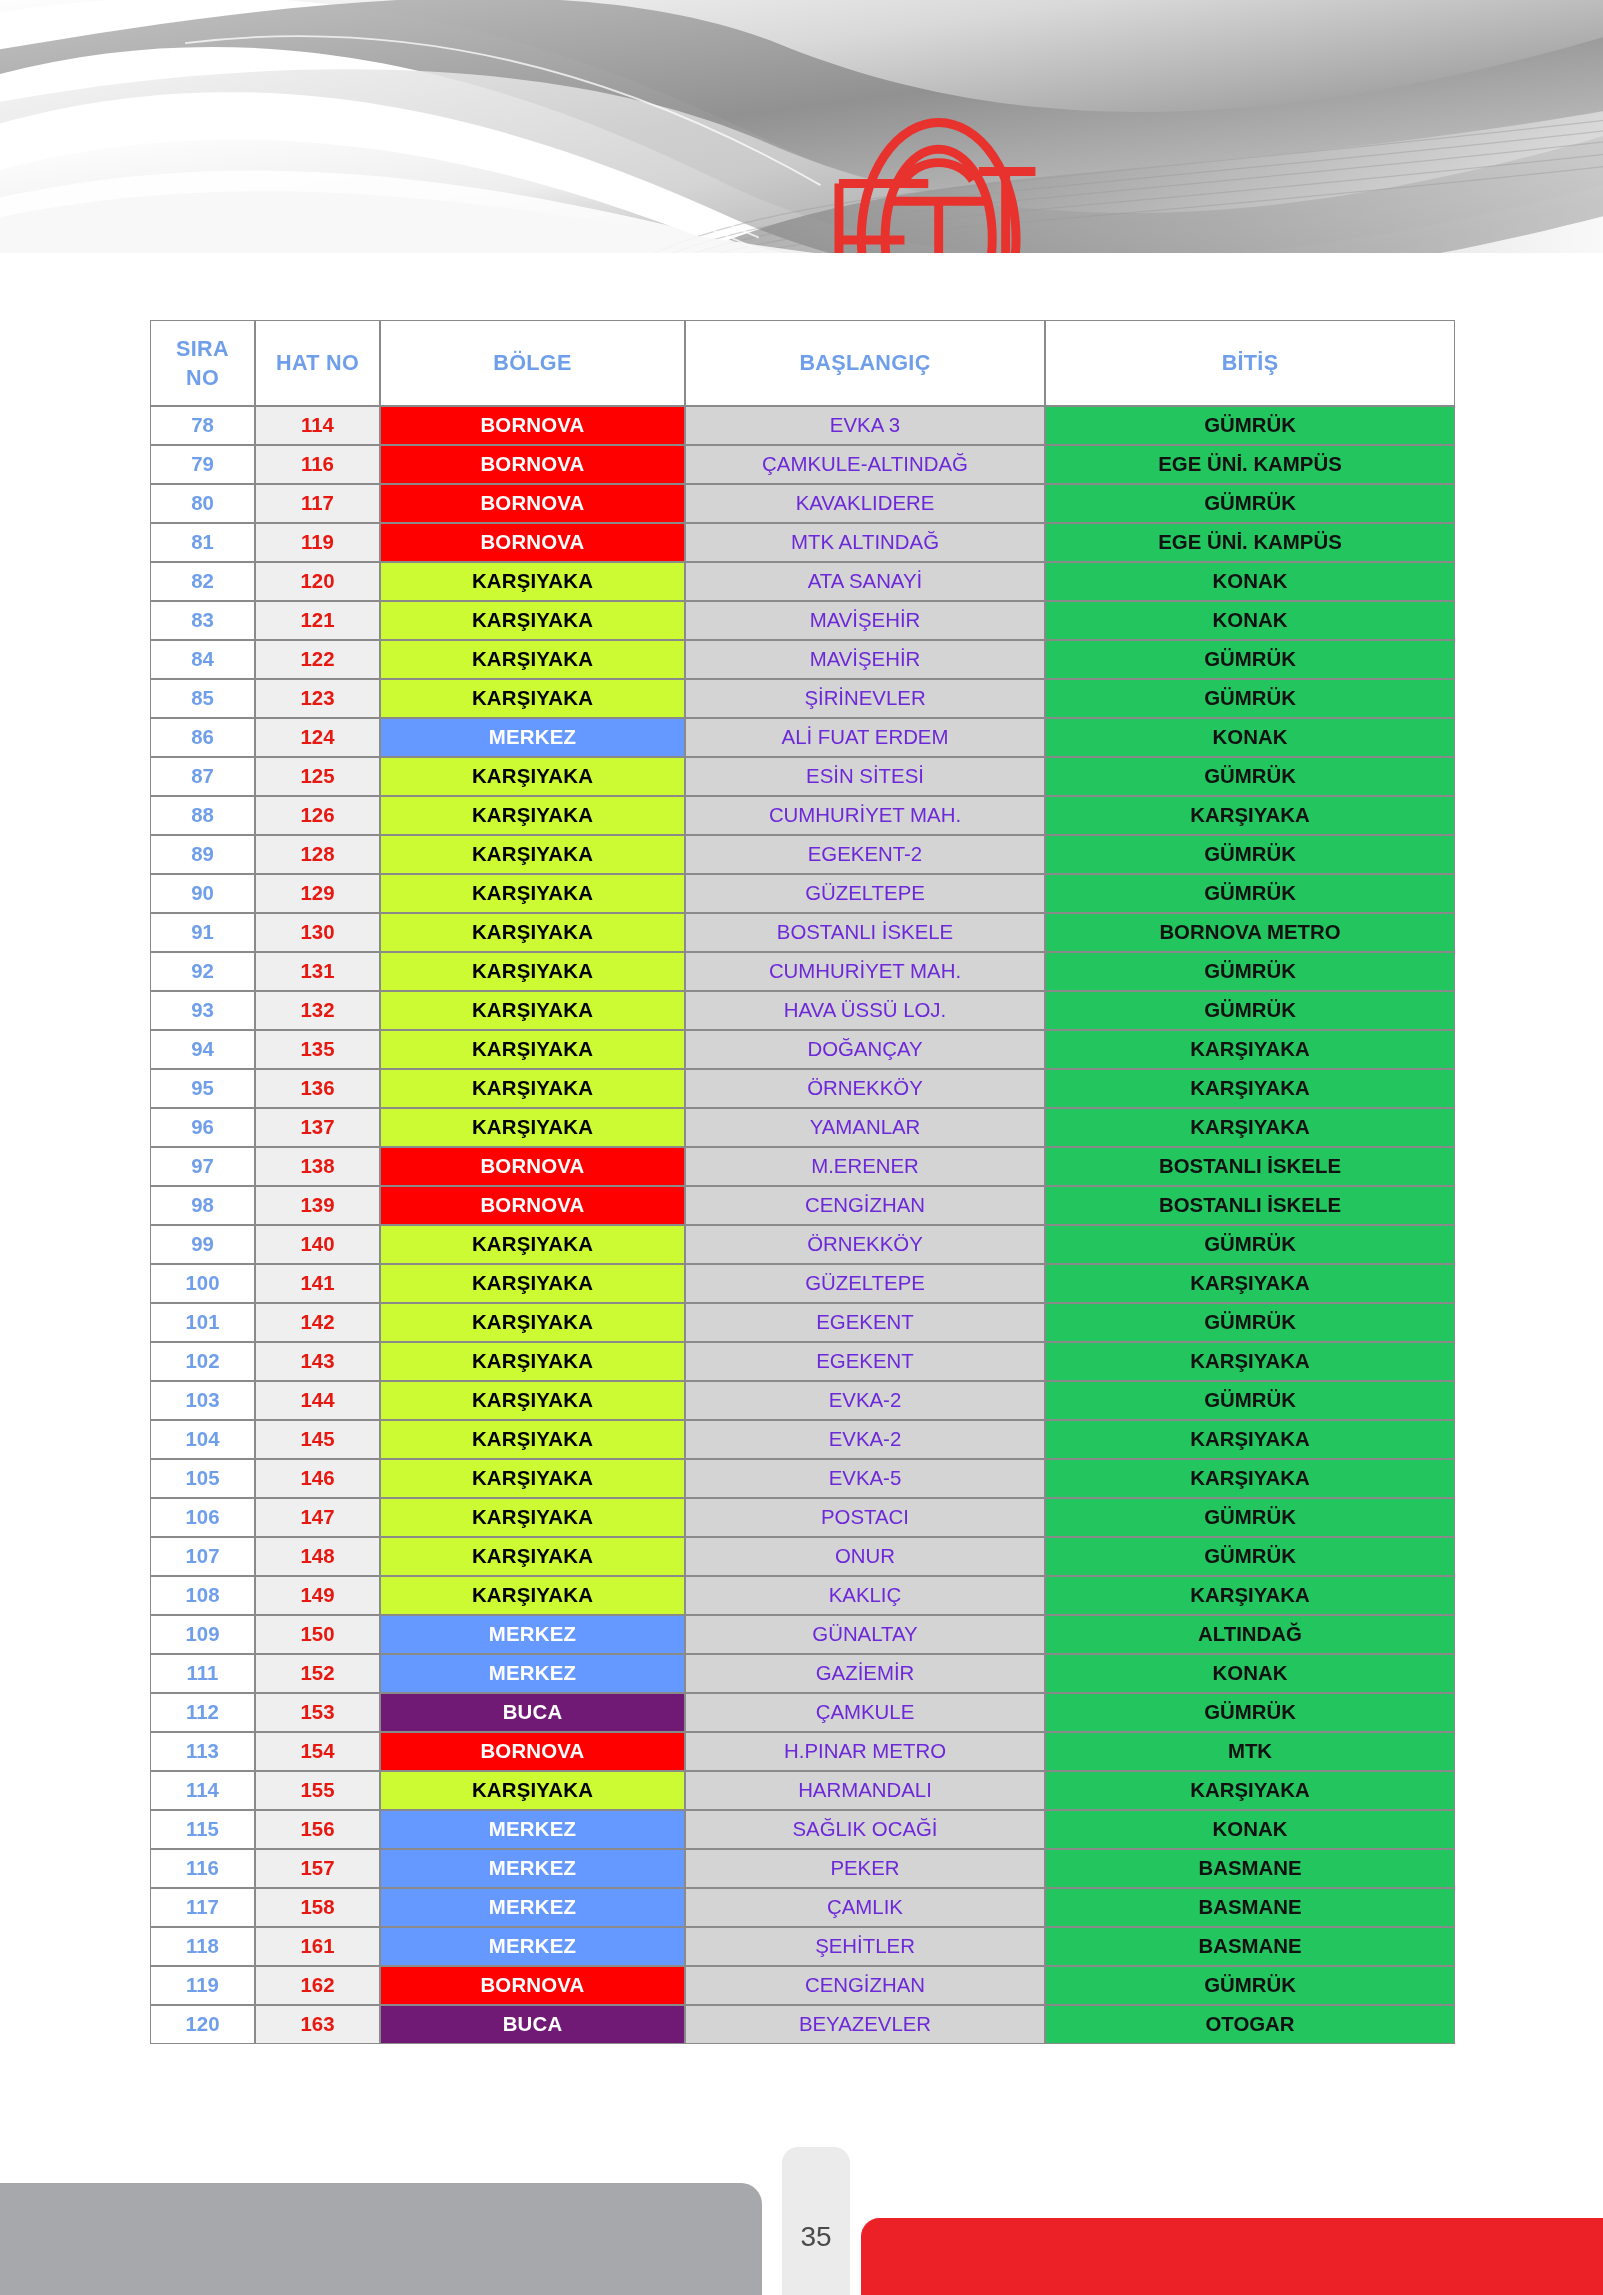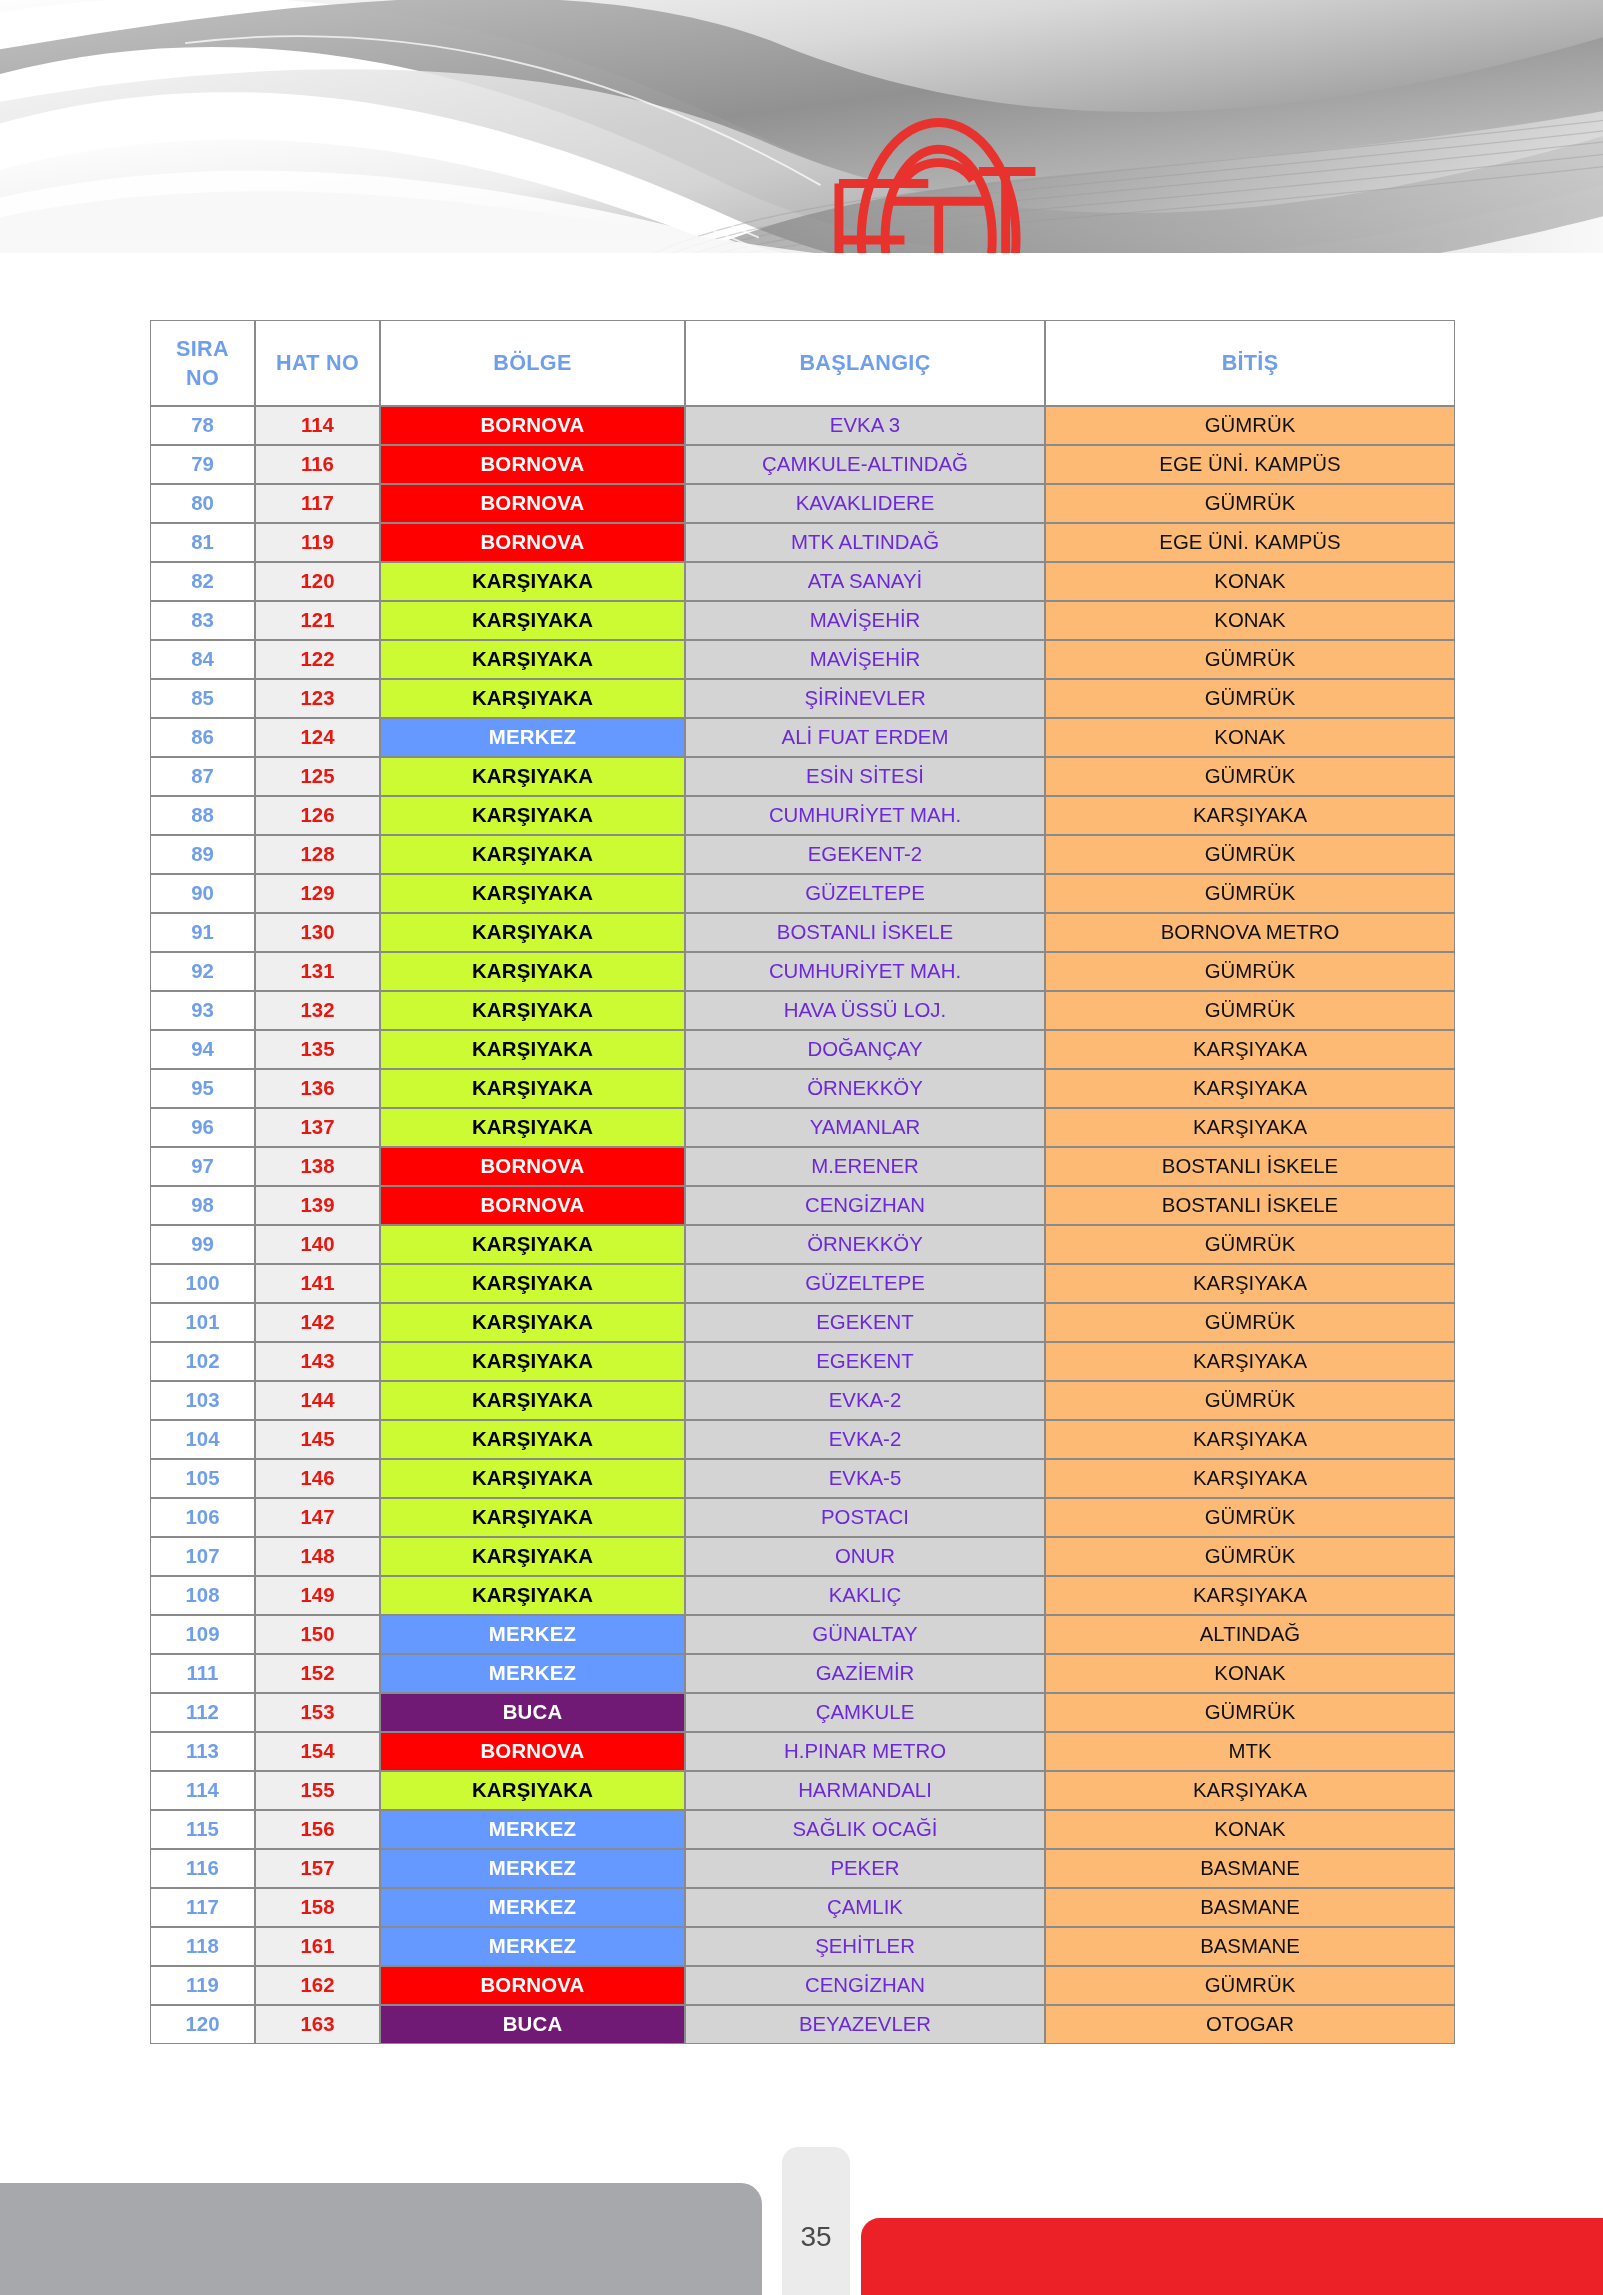--- a/index.html
+++ b/index.html
@@ -87,23 +87,23 @@
     letter-spacing: 0.2px;
     margin-top: 43px;
   }
   td.cell-bas {
     background: #d4d4d4;
     color: #6d28d9;
     font-weight: normal;
     font-size: 20.4px;
   }
   td.cell-bit {
-    background: #fdba74;
+    background: #22c55e;
     color: #111111;
-    font-weight: normal;
+    font-weight: bold;
     font-size: 20.4px;
   }
 
   
   .rg-BORNOVA   { background: #ff0000; color: #ffffff; }
   .rg-KARSIYAKA { background: #ccfa33; color: #000000; }
   .rg-MERKEZ    { background: #6699ff; color: #ffffff; }
   .rg-BUCA      { background: #701a75; color: #ffffff; }
 
   

